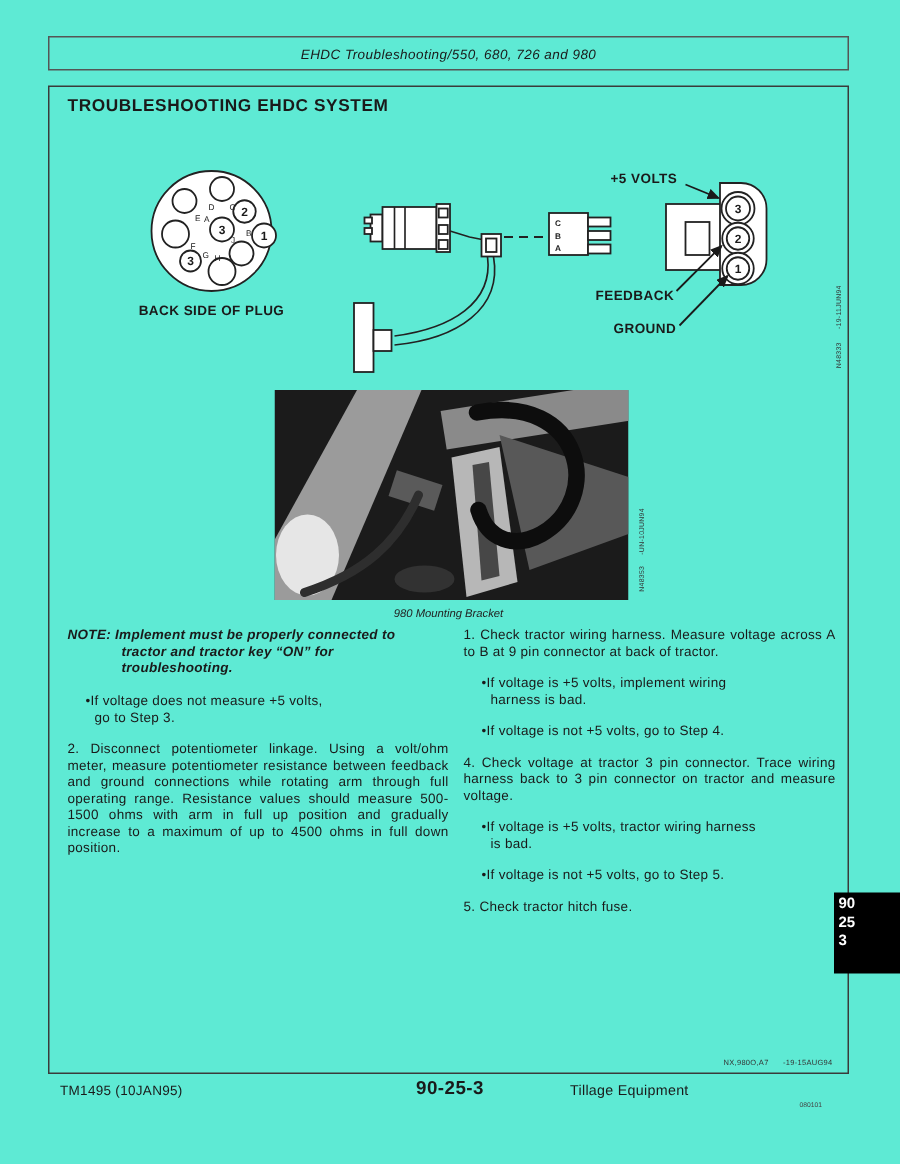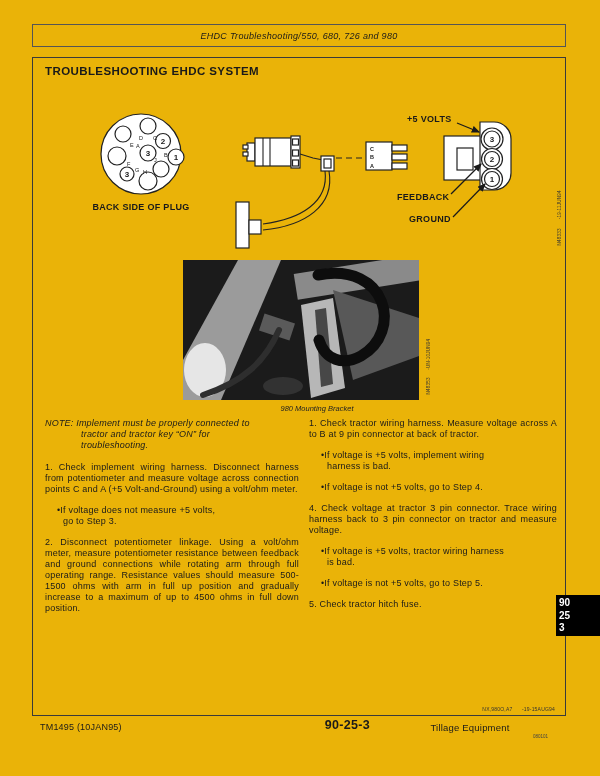--- a/index.html
+++ b/index.html
@@ -32,50 +32,50 @@
   .sketch{fill:#ffffff;stroke:#222222;stroke-width:1.2;}
   .wire{fill:none;stroke:#222222;stroke-width:1.1;}
   .vref{
     position:absolute;font-size:4.6px;color:#333;letter-spacing:.2px;
     white-space:pre;transform:rotate(-90deg);height:9px;line-height:9px;
   }
   .vref-diagram{left:476px;top:133px;width:100px;}
   .vref-photo{left:350px;top:287px;width:90px;}
   .photo{position:absolute;left:150px;top:202px;width:236px;height:140px;}
   .caption{
-    position:absolute;left:166px;top:346px;width:236px;text-align:center;
+    position:absolute;left:148px;top:346px;width:236px;text-align:center;
     font-style:italic;font-size:7.5px;color:#222;
   }
   .col{position:absolute;top:360px;font-size:9px;line-height:11px;letter-spacing:.2px;}
   .col-left{left:12px;width:254px;}
   .col-right{left:276px;width:248px;}
   .col p{margin:0 0 10px 0;}
-  .col p.note{font-style:italic;white-space:pre-line;padding-left:36px;text-indent:-36px;margin-bottom:11px;}
+  .col p.note{font-style:italic;white-space:pre-line;padding-left:36px;text-indent:-36px;margin-bottom:11px;font-weight:bold;}
   .col p.step{text-align:justify;}
   .col p.bullet{white-space:pre-line;margin-left:12px;padding-left:6px;text-indent:-6px;}
   .refline{
     position:absolute;right:10px;bottom:3px;font-size:5px;color:#333;
     letter-spacing:.2px;white-space:pre;
   }
   .tab{
-    position:absolute;left:556px;top:595px;width:44px;height:41px;
+    position:absolute;left:556px;top:595px;width:44px;height:54px;
     background:var(--tab-bg,#000);color:var(--tab-text,#fff);
     font-size:10px;font-weight:bold;line-height:12.5px;padding:2px 0 0 3px;
     box-sizing:border-box;z-index:5;
   }
   .footer-manual{position:absolute;left:40px;top:722px;font-size:9px;letter-spacing:.2px;}
-  .footer-page{position:absolute;left:230px;top:718px;width:140px;text-align:right;font-size:12.5px;font-weight:bold;letter-spacing:.3px;}
-  .footer-section{position:absolute;left:380px;top:722px;width:180px;text-align:center;font-size:9.5px;letter-spacing:.2px;}
+  .footer-page{position:absolute;left:230px;top:718px;width:140px;text-align:center;font-size:12.5px;font-weight:bold;letter-spacing:.3px;}
+  .footer-section{position:absolute;left:380px;top:722px;width:180px;text-align:left;font-size:9.5px;letter-spacing:.2px;}
   .footer-code{position:absolute;left:380px;top:734px;width:168px;text-align:right;font-size:4.5px;color:#444;}
   .footer-pn{position:absolute;left:380px;top:770px;width:168px;text-align:left;font-size:7.5px;margin-top:28px;}
 </style>
 </head>
 <body>
 
-<div class="page" style="--ink: #1a1a1a; --tab-bg: #000000; --tab-text: #ffffff; background: #eab308;">
+<div class="page" style="--ink: #1a1a1a; --tab-bg: #000000; --tab-text: #ffffff; background: #5eead4;">
 
   <div class="header-box">
     <span>EHDC Troubleshooting/550, 680, 726 and 980</span>
   </div>
 
   <div class="main-box">
     <h1 class="title">TROUBLESHOOTING EHDC SYSTEM</h1>
 
     <svg class="diagram" viewBox="0 0 534 165">
       <defs>
@@ -187,21 +187,20 @@
       <path d="M20,135 C60,122 82,102 96,70" fill="none" stroke="#2e2e2e" stroke-width="6" stroke-linecap="round"></path>
     </svg>
 
     <div class="vref vref-photo">N48353     -UN-10JUN94</div>
     <div class="caption">980 Mounting Bracket</div>
 
     <div class="col col-left" id="col-left">
         <p class="note">NOTE: Implement must be properly connected to
 tractor and tractor key “ON” for
 troubleshooting.</p>
-        <p class="step">1. Check implement wiring harness. Disconnect harness from potentiometer and measure voltage across connection points C and A (+5 Volt-and-Ground) using a volt/ohm meter.</p>
         <p class="bullet">•If voltage does not measure +5 volts,
 go to Step 3.</p>
         <p class="step">2. Disconnect potentiometer linkage. Using a volt/ohm meter, measure potentiometer resistance between feedback and ground connections while rotating arm through full operating range. Resistance values should measure 500-1500 ohms with arm in full up position and gradually increase to a maximum of up to 4500 ohms in full down position.</p>
       </div>
     <div class="col col-right" id="col-right">
         <p class="step">1. Check tractor wiring harness. Measure voltage across A to B at 9 pin connector at back of tractor.</p>
         <p class="bullet">•If voltage is +5 volts, implement wiring
 harness is bad.</p>
         <p class="bullet">•If voltage is not +5 volts, go to Step 4.</p>
         <p class="step">4. Check voltage at tractor 3 pin connector. Trace wiring harness back to 3 pin connector on tractor and measure voltage.</p>

